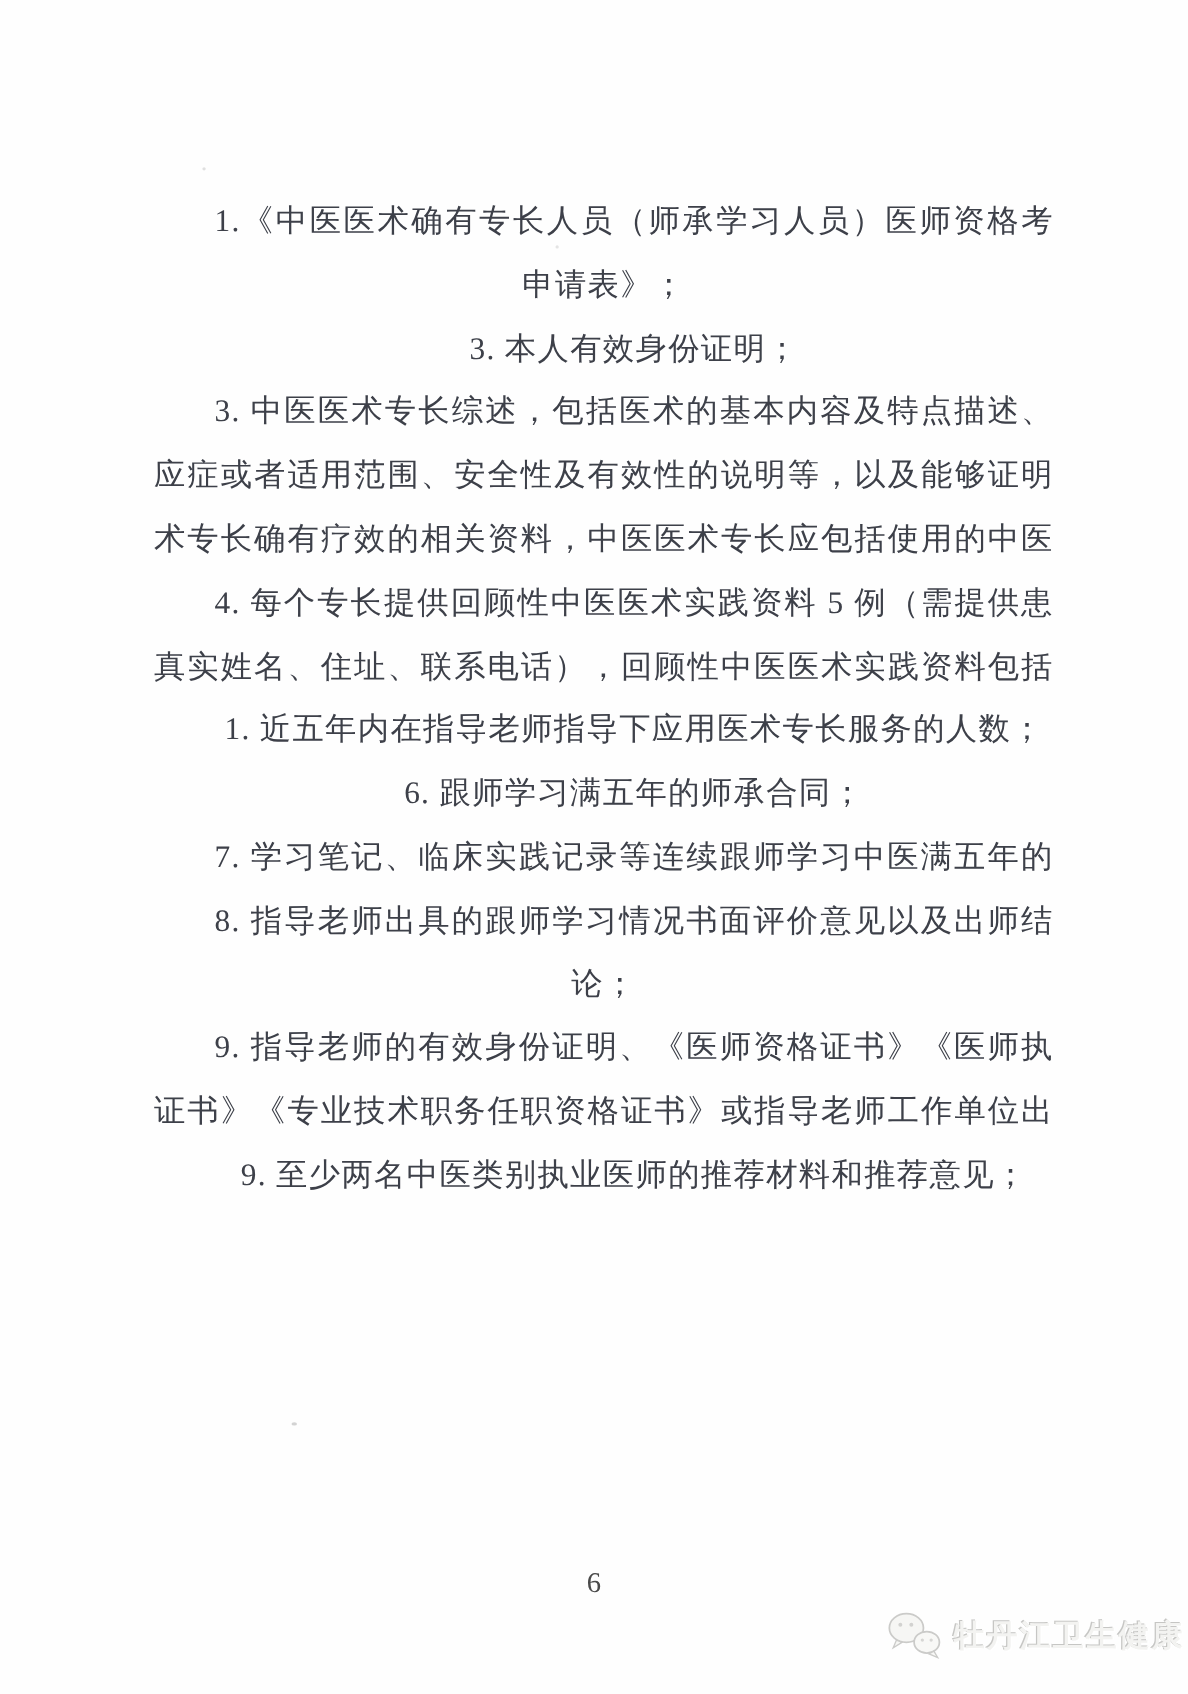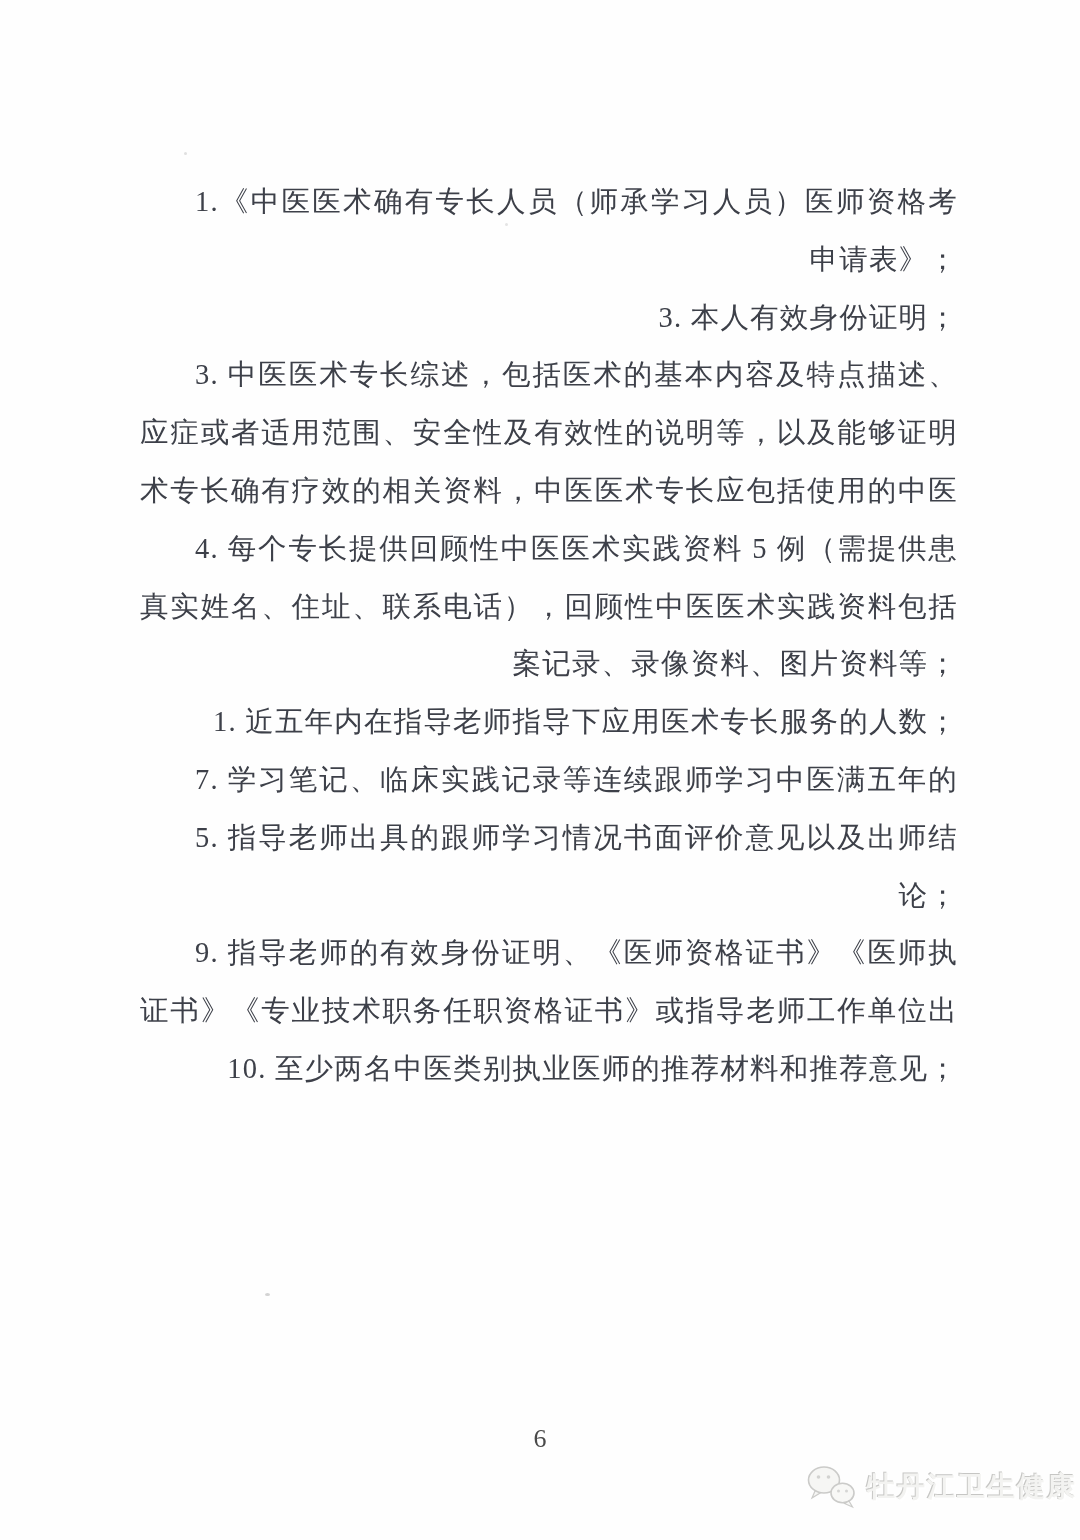--- a/index.html
+++ b/index.html
@@ -23,21 +23,21 @@
     width: 818px;
     color: #3d4049;
   }
   .line {
     box-sizing: border-box;
     width: 100%;
     height: 57.8px;
     line-height: 57.8px;
     font-size: 28.5px;
     letter-spacing: 1.2px;
-    text-align: right;
+    text-align: center;
     overflow: hidden;
   }
   .line.indent {
     padding-left: 55px;
   }
   .line.justify {
     text-align: justify;
     text-align-last: justify;
   }
   
@@ -91,28 +91,28 @@
 
   <div class="doc-body">
       <div class="line indent justify">1.《中医医术确有专长人员（师承学习人员）医师资格考核</div>
       <div class="line">申请表》；</div>
       <div class="line indent">3. 本人有效身份证明；</div>
       <div class="line indent justify">3. 中医医术专长综述，包括医术的基本内容及特点描述、适</div>
       <div class="line justify">应症或者适用范围、安全性及有效性的说明等，以及能够证明医</div>
       <div class="line justify">术专长确有疗效的相关资料，中医医术专长应包括使用的中医药</div>
       <div class="line indent justify">4. 每个专长提供回顾性中医医术实践资料 5 例（需提供患者</div>
       <div class="line justify">真实姓名、住址、联系电话），回顾性中医医术实践资料包括病</div>
-      <div class="line">案记录、录像资料、图片资料等；</div>
       <div class="line indent">1. 近五年内在指导老师指导下应用医术专长服务的人数；</div>
+      <div class="line indent">6. 跟师学习满五年的师承合同；</div>
       <div class="line indent justify">7. 学习笔记、临床实践记录等连续跟师学习中医满五年的证</div>
-      <div class="line indent justify">5. 指导老师出具的跟师学习情况书面评价意见以及出师结</div>
+      <div class="line indent justify">8. 指导老师出具的跟师学习情况书面评价意见以及出师结</div>
       <div class="line">论；</div>
       <div class="line indent justify">9. 指导老师的有效身份证明、《医师资格证书》《医师执业</div>
       <div class="line justify">证书》《专业技术职务任职资格证书》或指导老师工作单位出具</div>
-      <div class="line indent">10. 至少两名中医类别执业医师的推荐材料和推荐意见；</div>
+      <div class="line indent">9. 至少两名中医类别执业医师的推荐材料和推荐意见；</div>
     </div>
 
   <div class="speck speck-1"></div>
   <div class="speck speck-2"></div>
   <div class="speck speck-3"></div>
 
   <div class="page-number">6</div>
 
   <div class="watermark">
     <span class="wm-icon">

